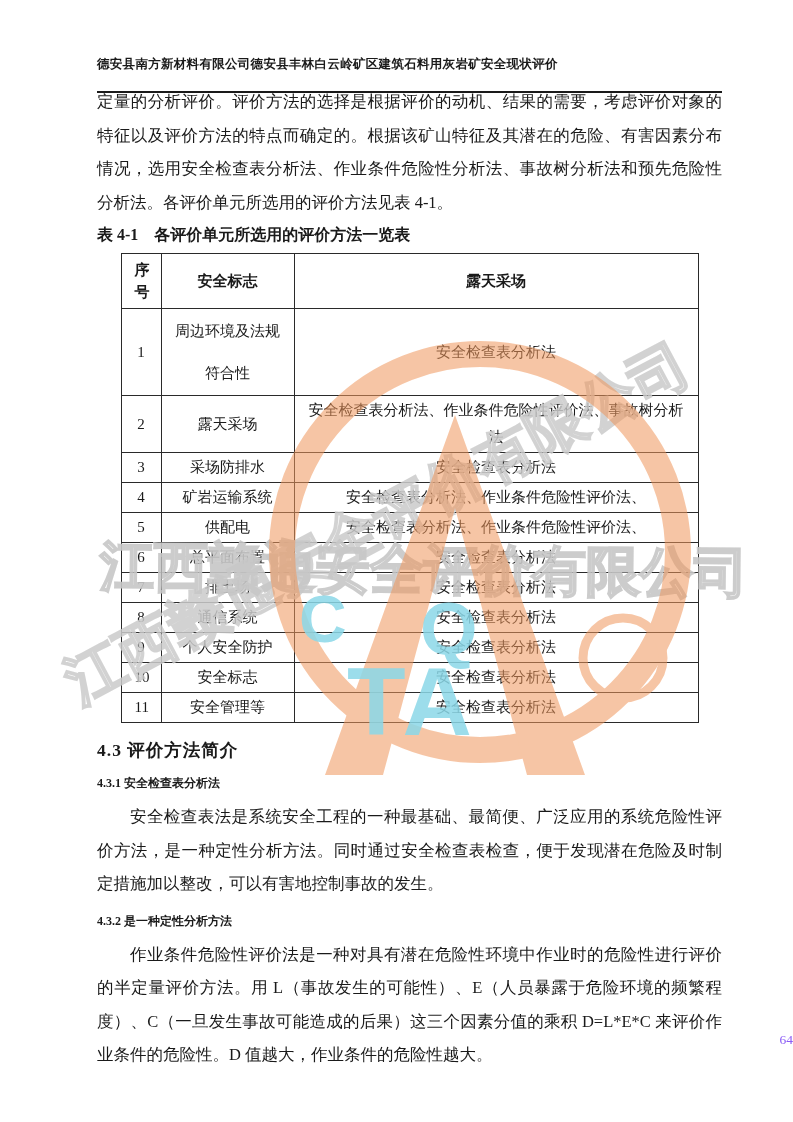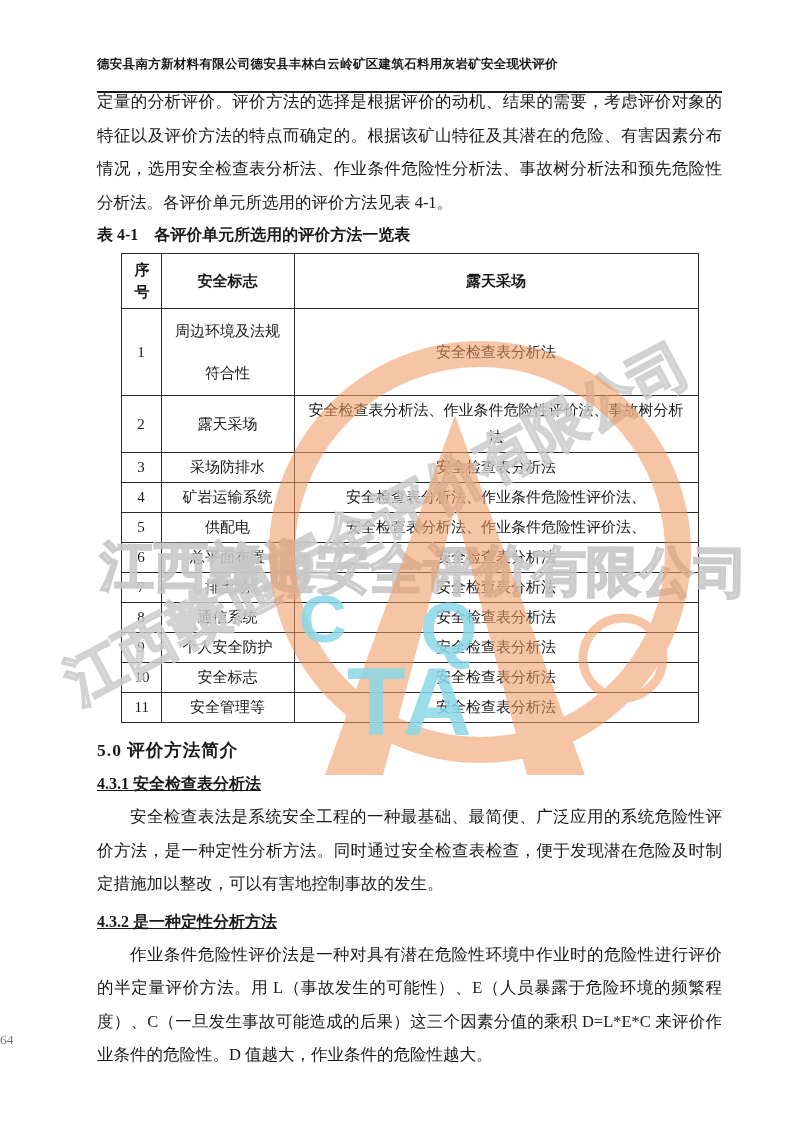--- a/index.html
+++ b/index.html
@@ -38,26 +38,26 @@
   col.c-no{width:40px;}
   col.c-unit{width:133px;}
   col.c-method{width:404px;}
   tr.tall td{height:60px;line-height:42px;}
   tr.std td{height:26px;}
   .h1{
     font-size:17.5px;font-weight:bold;margin:14px 0 6px 0;line-height:26px;
     letter-spacing:1px;
   }
   .h2{
-    font-size:16px;font-weight:bold;margin:8px 0 4px 0;line-height:25px;text-decoration:underline;
+    font-size:12px;font-weight:bold;margin:8px 0 4px 0;line-height:25px;
   }
   
   .pageno{
-    position:absolute;left:0;right:0;top:1032px;text-align:left;
-    font-size:13.5px;color:#737373;
+    position:absolute;left:0;right:0;top:1032px;text-align:right;
+    font-size:13.5px;color:#8b5cf6;
   }
   
   .wm{position:absolute;pointer-events:none;}
   .wm-company-h{
     top:534px;left:100px;white-space:nowrap;
     font-size:54px;font-weight:bold;letter-spacing:0px;
     color:transparent;-webkit-text-stroke:2px #c7c7c7;
     opacity:.9;z-index:4;transform:rotate(.6deg);
     font-family:"Liberation Sans","DejaVu Sans",sans-serif;
   }
@@ -156,21 +156,21 @@
         <td>安全检查表分析法</td>
       </tr>
       <tr class="std">
         <td>11</td>
         <td>安全管理等</td>
         <td>安全检查表分析法</td>
       </tr>
     </tbody>
       </table>
 
-    <div class="h1">5.0 评价方法简介</div>
+    <div class="h1">4.3 评价方法简介</div>
     <div class="h2">4.3.1 安全检查表分析法</div>
     <p class="para indent">安全检查表法是系统安全工程的一种最基础、最简便、广泛应用的系统危险性评价方法，是一种定性分析方法。同时通过安全检查表检查，便于发现潜在危险及时制定措施加以整改，可以有害地控制事故的发生。</p>
     <div class="h2">4.3.2 是一种定性分析方法</div>
     <p class="para indent">作业条件危险性评价法是一种对具有潜在危险性环境中作业时的危险性进行评价的半定量评价方法。用 L（事故发生的可能性）、E（人员暴露于危险环境的频繁程度）、C（一旦发生事故可能造成的后果）这三个因素分值的乘积 D=L*E*C 来评价作业条件的危险性。D 值越大，作业条件的危险性越大。</p>
   </div>
 
   <div class="wm wm-company-h">江西赣通安全评价有限公司</div>
   <div class="wm wm-company-diag">江西赣通安全评价有限公司</div>
 
   <svg class="wm wm-logo" width="440" height="460" viewBox="0 0 440 460">

